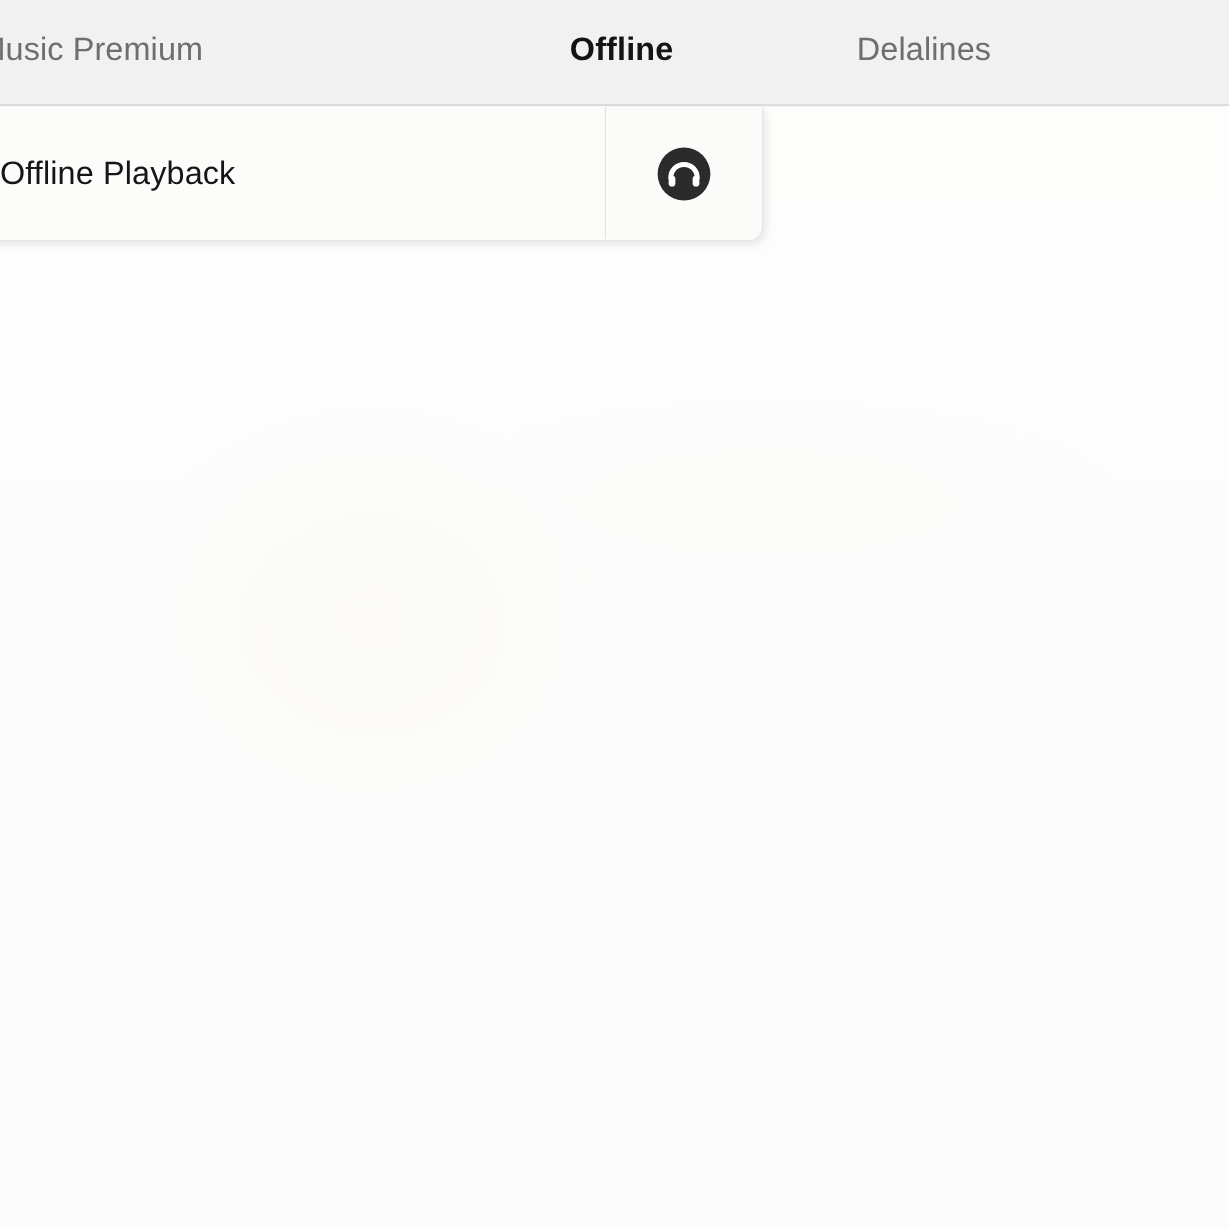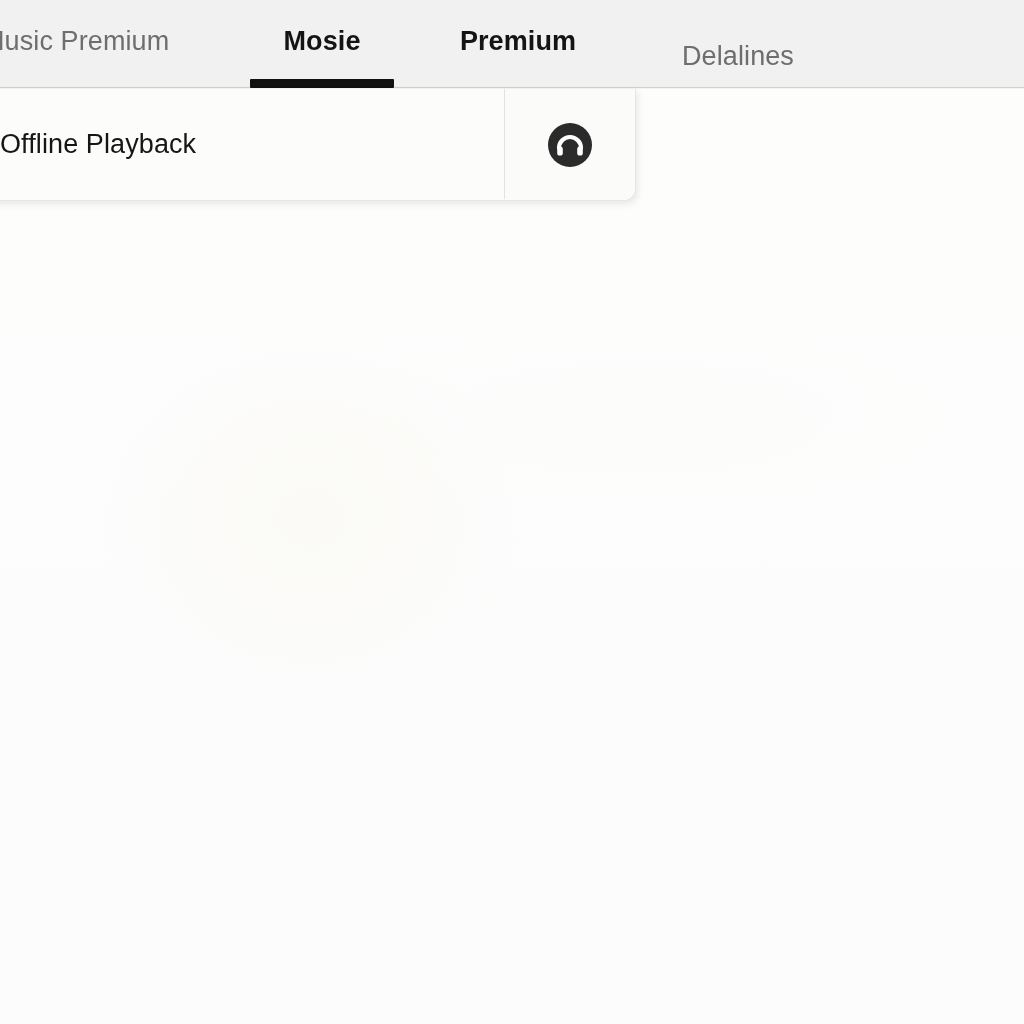--- a/index.html
+++ b/index.html
@@ -96,21 +96,21 @@
     bottom: 0px;
     height: 9px;
     background: #111111;
     border-radius: 1px;
   }
 
   
   #tab-0 { left: -18px;  width: 232px; justify-content: flex-start; padding-left: 0; }
   #tab-1 { left: 242px;  width: 160px; }
   #tab-2 { left: 437px;  width: 162px; }
-  #tab-3 { left: 656px;  width: 164px; align-items: center; }
+  #tab-3 { left: 688px;  width: 164px; }
 
   
   .panel {
     position: absolute;
     left: -14px;
     top: 89px;
     width: 650px;
     height: 112px;
     display: flex;
     align-items: stretch;
@@ -177,27 +177,23 @@
     <div class="canvas-ghost"></div>
     <div class="sr-only"></div>
   </div>
 
   <div class="topbar">
 
     <div class="tab inactive" id="tab-0">
       <span class="tab-label">Music Premium</span>
     </div>
 
-    <div class="tab active" id="tab-1">
-      <span class="tab-label">Mosie</span>
-      <span class="underline"></span>
-    </div>
 
     <div class="tab active" id="tab-2">
-      <span class="tab-label">Premium</span>
+      <span class="tab-label">Offline</span>
     </div>
 
     <div class="tab inactive" id="tab-3">
       <span class="tab-label">Delalines</span>
     </div>
 
   </div>
 
   <div class="panel">
 

